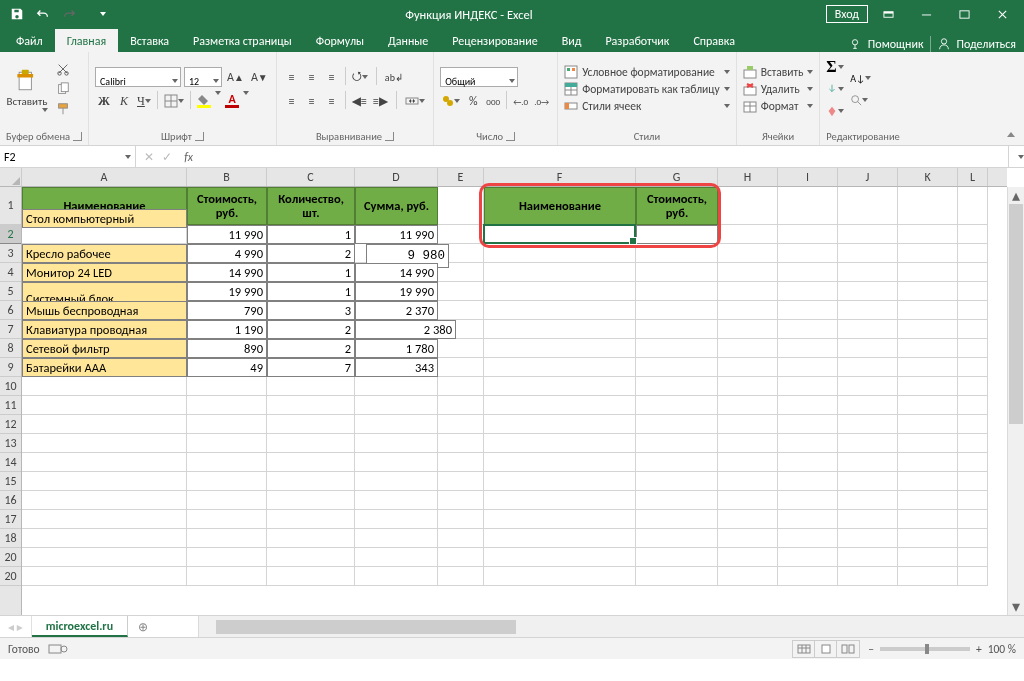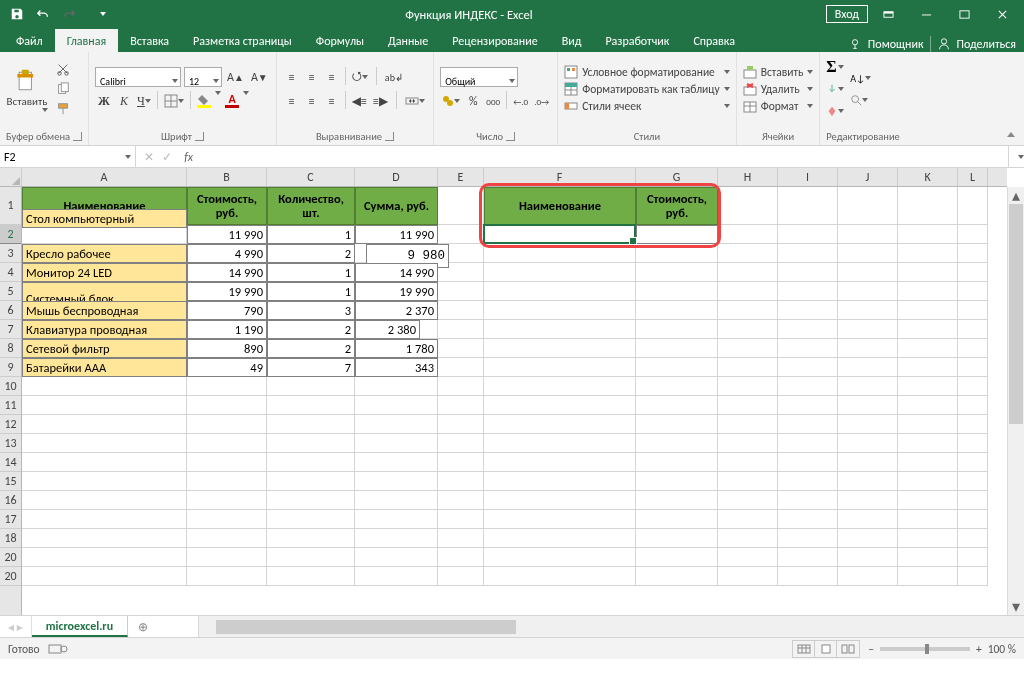--- a/index.html
+++ b/index.html
@@ -723,21 +723,21 @@
       <div class="gcell gnum" style="left: 165px; top: 95px; width: 80px; height: 19px;">19 990</div>
       <div class="gcell gnum" style="left: 245px; top: 95px; width: 88px; height: 19px;">1</div>
       <div class="gcell gnum" style="left: 333px; top: 95px; width: 83px; height: 19px;">19 990</div>
       <div class="gcell gname" style="left: 0px; top: 114px; width: 165px; height: 19px;">Мышь беспроводная</div>
       <div class="gcell gnum" style="left: 165px; top: 114px; width: 80px; height: 19px;">790</div>
       <div class="gcell gnum" style="left: 245px; top: 114px; width: 88px; height: 19px;">3</div>
       <div class="gcell gnum" style="left: 333px; top: 114px; width: 83px; height: 19px;">2 370</div>
       <div class="gcell gname" style="left: 0px; top: 133px; width: 165px; height: 19px;">Клавиатура проводная</div>
       <div class="gcell gnum" style="left: 165px; top: 133px; width: 80px; height: 19px;">1 190</div>
       <div class="gcell gnum" style="left: 245px; top: 133px; width: 88px; height: 19px;">2</div>
-      <div class="gcell gnum" style="left: 333px; top: 133px; width: 65px; height: 19px;">2 380</div>
+      <div class="gcell gnum" style="left: 333px; top: 133px; width: 101px; height: 19px;">2 380</div>
       <div class="gcell gname" style="left: 0px; top: 152px; width: 165px; height: 19px;">Сетевой фильтр</div>
       <div class="gcell gnum" style="left: 165px; top: 152px; width: 80px; height: 19px;">890</div>
       <div class="gcell gnum" style="left: 245px; top: 152px; width: 88px; height: 19px;">2</div>
       <div class="gcell gnum" style="left: 333px; top: 152px; width: 83px; height: 19px;">1 780</div>
       <div class="gcell gname" style="left: 0px; top: 171px; width: 165px; height: 19px;">Батарейки AAA</div>
       <div class="gcell gnum" style="left: 165px; top: 171px; width: 80px; height: 19px;">49</div>
       <div class="gcell gnum" style="left: 245px; top: 171px; width: 88px; height: 19px;">7</div>
       <div class="gcell gnum" style="left: 333px; top: 171px; width: 83px; height: 19px;">343</div>
       <div class="gcell ghdr" style="left: 462px; top: 0px; width: 152px; height: 38px;">Наименование</div>
       <div class="gcell ghdr" style="left: 614px; top: 0px; width: 82px; height: 38px;">Стоимость, руб.</div>

